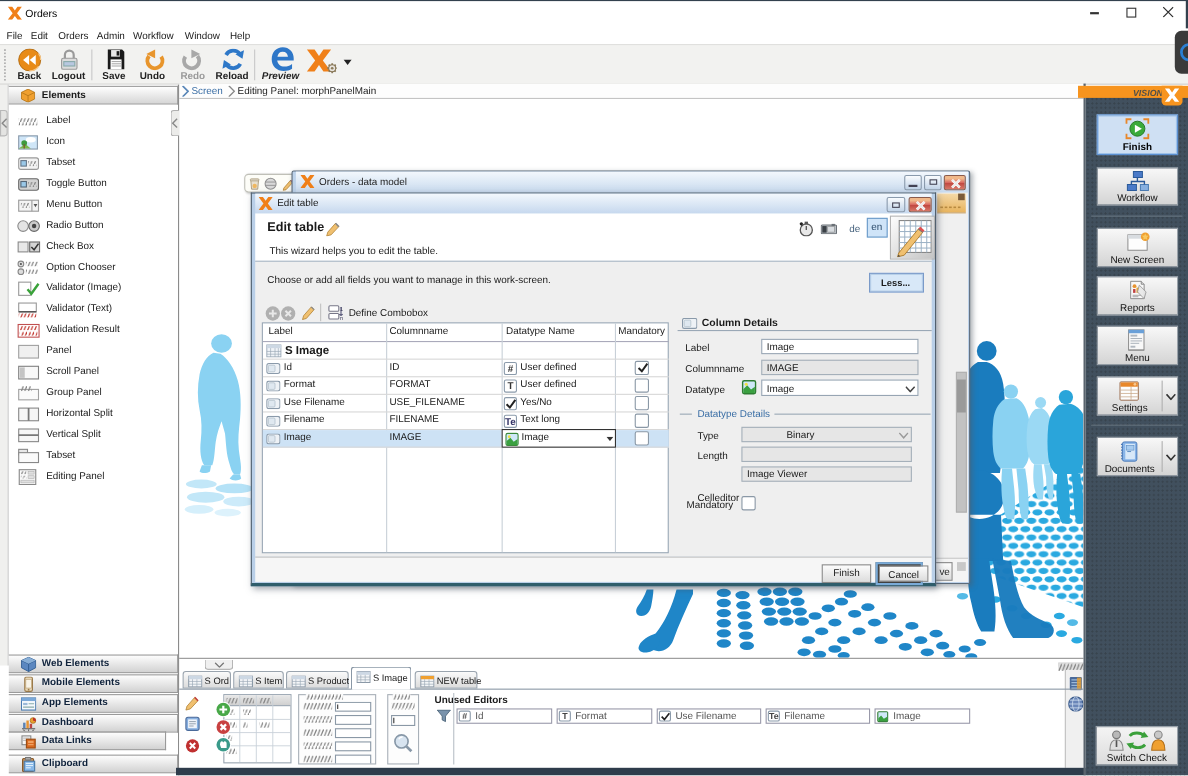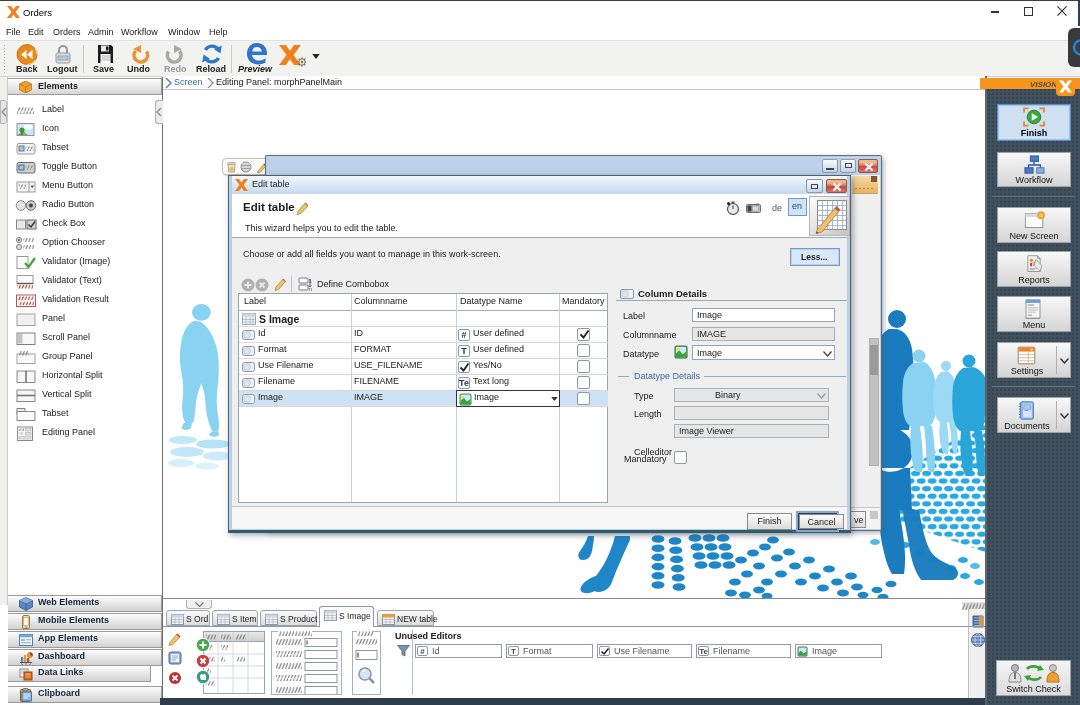--- a/index.html
+++ b/index.html
@@ -483,20 +483,26 @@
         <circle cx="6" cy="6" r="5" fill="#d8d8d8" stroke="#909090"></circle>
         <path d="M1.5,4.5 H10.5 M1.5,7.5 H10.5" stroke="#909090" stroke-width="0.8"></path>
       </svg>
  <svg class="abs" style="left:32px;top:2px" width="13" height="13" viewBox="0 0 13 13">
         <path d="M3,10 L9,3 L11,5 L5,11.5 L2.5,12 Z" fill="#f0c070" stroke="#b08030" stroke-width="0.7"></path>
         <path d="M9,3 L11,5" stroke="#777" stroke-width="1.2"></path>
         <circle cx="10.7" cy="3.3" r="1" fill="#e05050"></circle>
       </svg>
 </div>
 <div class="abs" style="left:102px;top:65px;width:617px;height:376px;border:1px solid #5c6b7a;background:#bdd2ea;border-radius:2px;box-shadow:2px 2px 5px rgba(80,90,100,0.45);">
+ <div class="abs" style="left:3px;top:0;width:611px;height:19px;background:linear-gradient(#f3f8fd,#c8daee);">
+  <svg class="abs" style="left:4px;top:3px" width="13" height="12" viewBox="0 0 13 12">
+          <path d="M0,0 L4,0 L6.5,3.5 L9,0 L13,0 L8.5,6 L13,12 L9,12 L6.5,8.5 L4,12 L0,12 L4.5,6 Z" fill="#f08019"></path>
+        </svg>
+  <span class="abs" style="left:21px;top:4px;color:#1a1a1a;">Orders - data model</span>
+ </div>
  <div class="abs" style="left:556px;top:2.5px;width:16px;height:14px;background:linear-gradient(#fafcfe,#c2d4e8);border:1px solid #8a9aac;border-radius:2px;">
         <div class="abs" style="left:3px;top:8px;width:8px;height:2px;background:#445;"></div>
       </div>
  <div class="abs" style="left:574px;top:2.5px;width:16px;height:14px;background:linear-gradient(#fafcfe,#c2d4e8);border:1px solid #8a9aac;border-radius:2px;">
         <div class="abs" style="left:3.5px;top:3.5px;width:7px;height:5px;border:1.5px solid #445;"></div>
       </div>
  <div class="abs" style="left:592px;top:2.5px;width:20px;height:14px;background:linear-gradient(#f0b88a 20%,#d86860 50%,#c04840 55%,#d87868);border:1px solid #8a5a4a;border-radius:2px;">
   <svg class="abs" style="left:4.5px;top:2px" width="10" height="10" viewBox="0 0 10 10">
           <path d="M1.5,1.5 L8.5,8.5 M8.5,1.5 L1.5,8.5" stroke="#fff" stroke-width="2.4"></path>
           <path d="M1.5,1.5 L8.5,8.5 M8.5,1.5 L1.5,8.5" stroke="#e8e8e8" stroke-width="1.2"></path>

